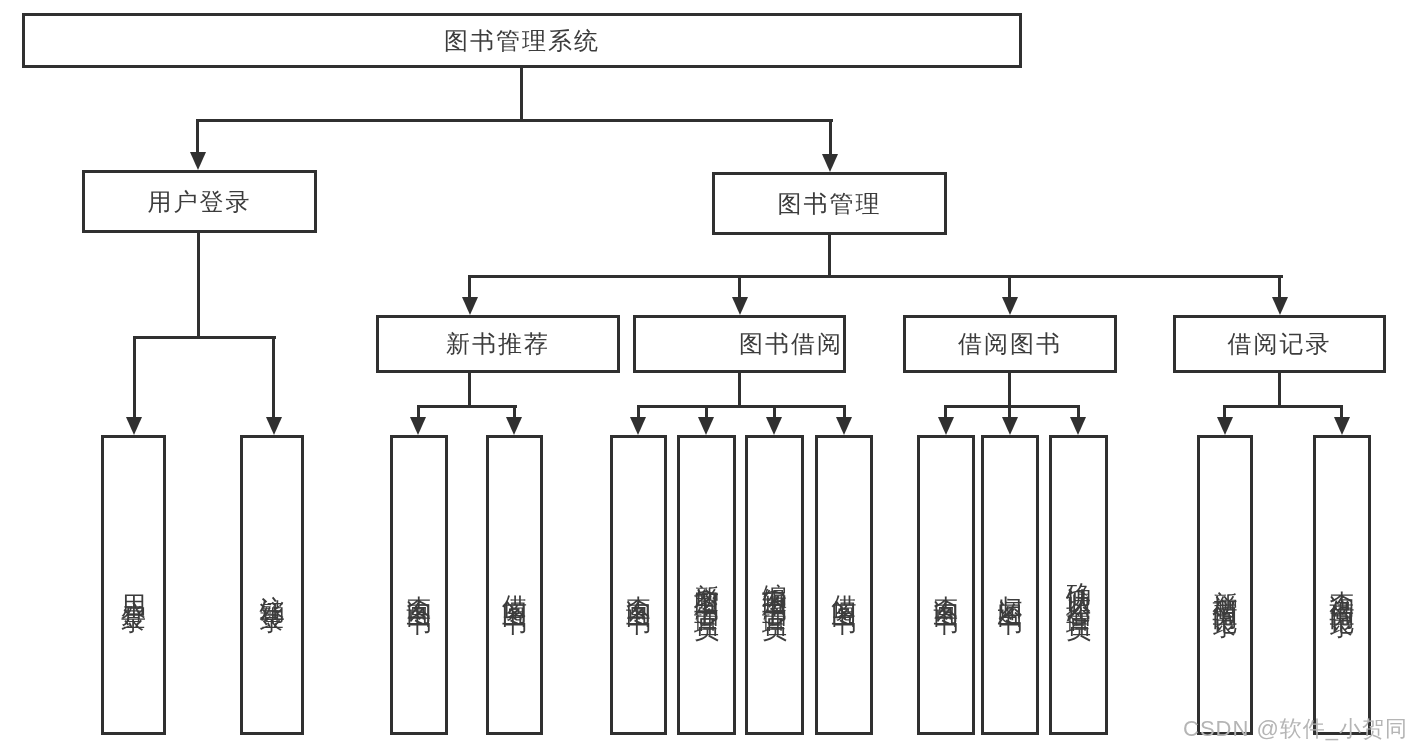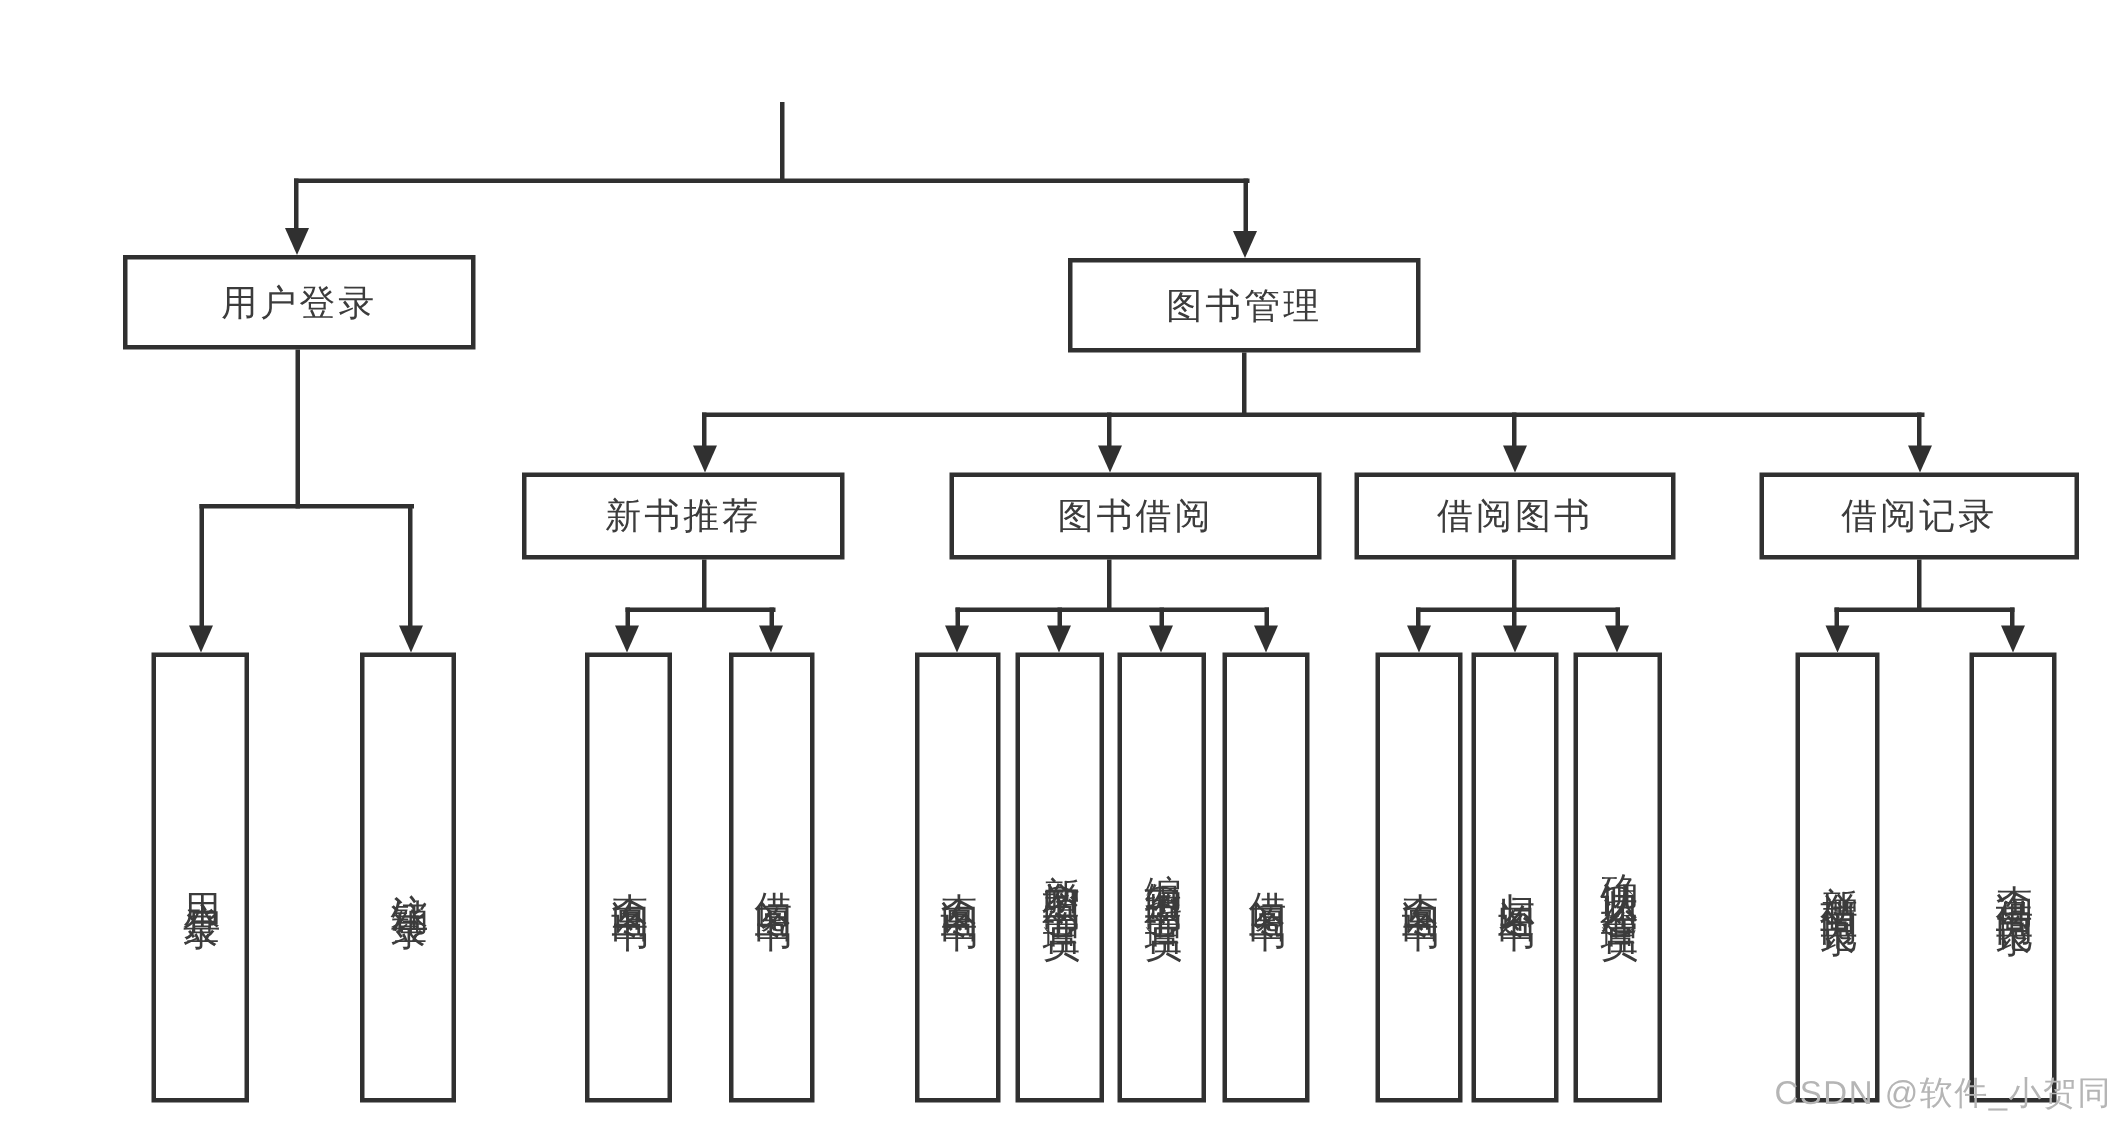--- a/index.html
+++ b/index.html
@@ -57,20 +57,23 @@
     letter-spacing:1px;
     white-space:nowrap;
     z-index:5;
   }
 </style>
 </head>
 <body>
 
 <div class="canvas">
 
+  <div class="box" style="left:22px;top:13px;width:1000px;height:55px;">
+    <span>图书管理系统</span>
+  </div>
 
   <div class="vline" style="left:520px;top:68px;height:54px;"></div>
   <div class="hline" style="left:196px;top:119px;width:637px;"></div>
   <div class="vline" style="left:196px;top:119px;height:35px;"></div>
   <div class="arrow-down" style="left:190px;top:152px;"></div>
   <div class="vline" style="left:829px;top:119px;height:37px;"></div>
   <div class="arrow-down" style="left:822px;top:154px;"></div>
 
   <div class="box" style="left:82px;top:170px;width:235px;height:63px;">
     <span>用户登录</span>
@@ -90,24 +93,24 @@
   <div class="hline" style="left:468px;top:275px;width:815px;"></div>
   <div class="vline" style="left:468px;top:275px;height:24px;"></div>
   <div class="arrow-down" style="left:462px;top:297px;"></div>
   <div class="vline" style="left:738px;top:275px;height:24px;"></div>
   <div class="arrow-down" style="left:732px;top:297px;"></div>
   <div class="vline" style="left:1008px;top:275px;height:24px;"></div>
   <div class="arrow-down" style="left:1002px;top:297px;"></div>
   <div class="vline" style="left:1278px;top:275px;height:24px;"></div>
   <div class="arrow-down" style="left:1272px;top:297px;"></div>
 
-  <div class="box" style="left:348px;top:315px;width:215px;height:58px;">
+  <div class="box" style="left:376px;top:315px;width:244px;height:58px;">
     <span>新书推荐</span>
   </div>
-  <div class="box" style="left:633px;top:315px;width:248px;height:58px;">
+  <div class="box" style="left:633px;top:315px;width:213px;height:58px;justify-content:flex-end;">
     <span>图书借阅</span>
   </div>
   <div class="box" style="left:903px;top:315px;width:214px;height:58px;">
     <span>借阅图书</span>
   </div>
   <div class="box" style="left:1173px;top:315px;width:213px;height:58px;align-items:center;">
     <span>借阅记录</span>
   </div>
 
   <div class="vline" style="left:468px;top:373px;height:35px;"></div>

